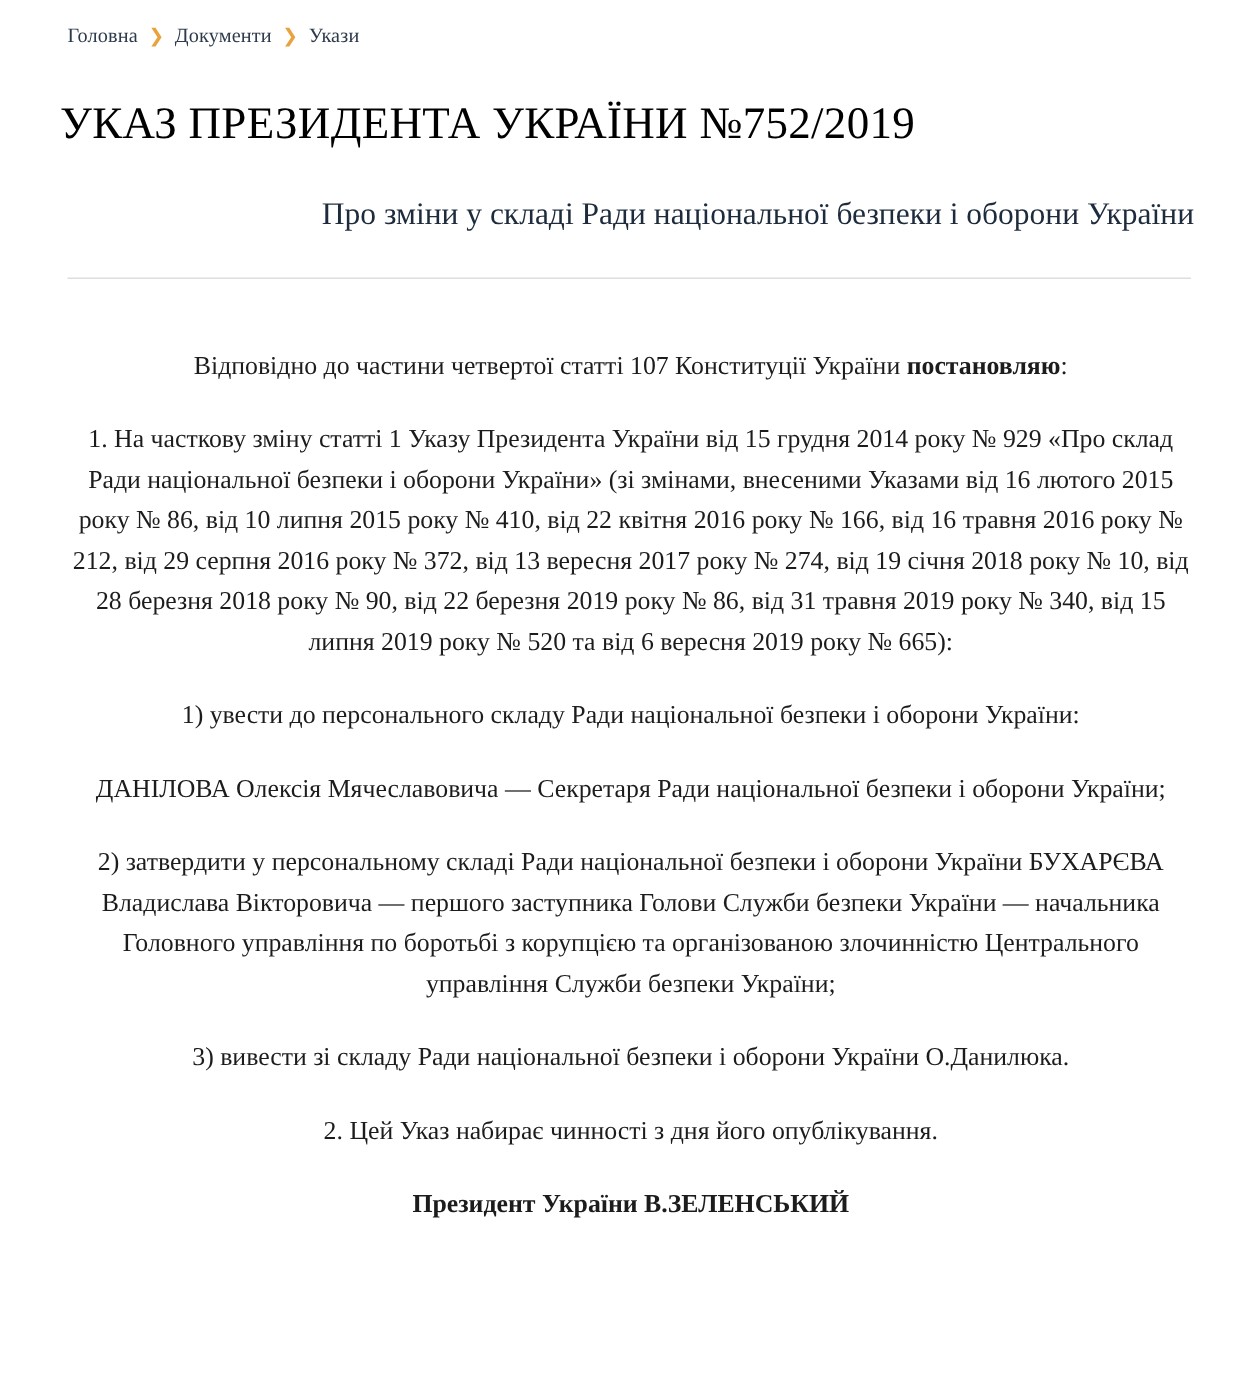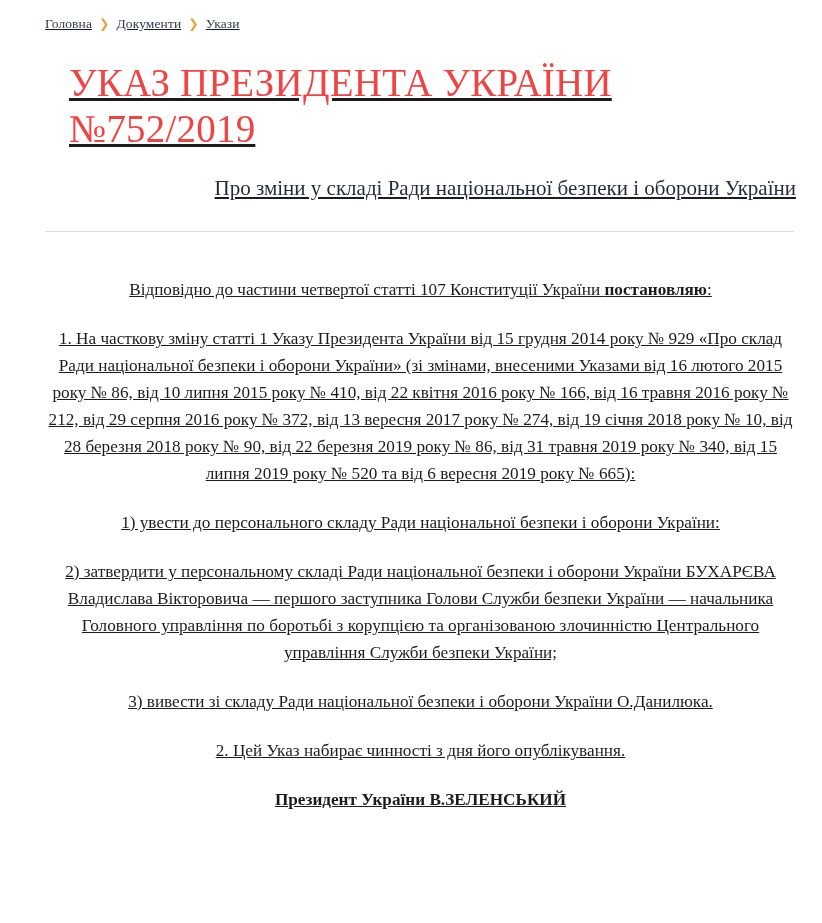--- a/index.html
+++ b/index.html
@@ -16,21 +16,20 @@
     height: 923px;
     overflow: hidden;
     font-family: "Liberation Serif", "DejaVu Serif", serif;
     color: #1c1c1c;
     -webkit-font-smoothing: antialiased;
   }
 
   .page {
     width: 822px;
     padding: 0;
-    text-decoration: underline;
   }
 
   
   .breadcrumb {
     padding: 14px 0 0 45px;
     font-size: 13.5px;
     line-height: 20px;
     color: #2c3a4b;
     letter-spacing: 0.1px;
     white-space: nowrap;
@@ -44,25 +43,25 @@
     display: inline-block;
     margin: 0 7px;
     color: #e8a33d;
     font-size: 12.5px;
     font-family: "Liberation Sans", sans-serif;
   }
 
   
   .doc-title {
     margin: 26px 0 0 0;
-    padding: 0 26px 0 69px;
-    font-size: 39px;
+    padding: 0 26px 0 40px;
+    font-size: 30px;
     line-height: 46px;
     font-weight: normal;
-    color: #ef4444;
+    color: #000000;
     letter-spacing: 0.2px;
   }
 
   .doc-subtitle {
     margin: 22px 0 0 0;
     padding: 0 26px 0 45px;
     font-size: 21px;
     line-height: 29px;
     font-weight: normal;
     color: #1d2b3c;
@@ -117,20 +116,21 @@
   <hr class="divider">
 
   <article class="doc-body">
 
     <p><span>Відповідно до частини четвертої статті 107 Конституції України </span><b>постановляю</b><span>:</span></p>
 
     <p>1. На часткову зміну статті 1 Указу Президента України від 15 грудня 2014 року № 929 «Про склад Ради національної безпеки і оборони України» (зі змінами, внесеними Указами від 16 лютого 2015 року № 86, від 10 липня 2015 року № 410, від 22 квітня 2016 року № 166, від 16 травня 2016 року № 212, від 29 серпня 2016 року № 372, від 13 вересня 2017 року № 274, від 19 січня 2018 року № 10, від 28 березня 2018 року № 90, від 22 березня 2019 року № 86, від 31 травня 2019 року № 340, від 15 липня 2019 року № 520 та від 6 вересня 2019 року № 665):</p>
 
     <p>1) увести до персонального складу Ради національної безпеки і оборони України:</p>
 
+    <p>ДАНІЛОВА Олексія Мячеславовича — Секретаря Ради національної безпеки і оборони України;</p>
 
 
     <p>2) затвердити у персональному складі Ради національної безпеки і оборони України БУХАРЄВА Владислава Вікторовича — першого заступника Голови Служби безпеки України — начальника Головного управління по боротьбі з корупцією та організованою злочинністю Центрального управління Служби безпеки України;</p>
 
     <p>3) вивести зі складу Ради національної безпеки і оборони України О.Данилюка.</p>
 
     <p>2. Цей Указ набирає чинності з дня його опублікування.</p>
 
     <p class="signature">Президент України В.ЗЕЛЕНСЬКИЙ</p>
 

